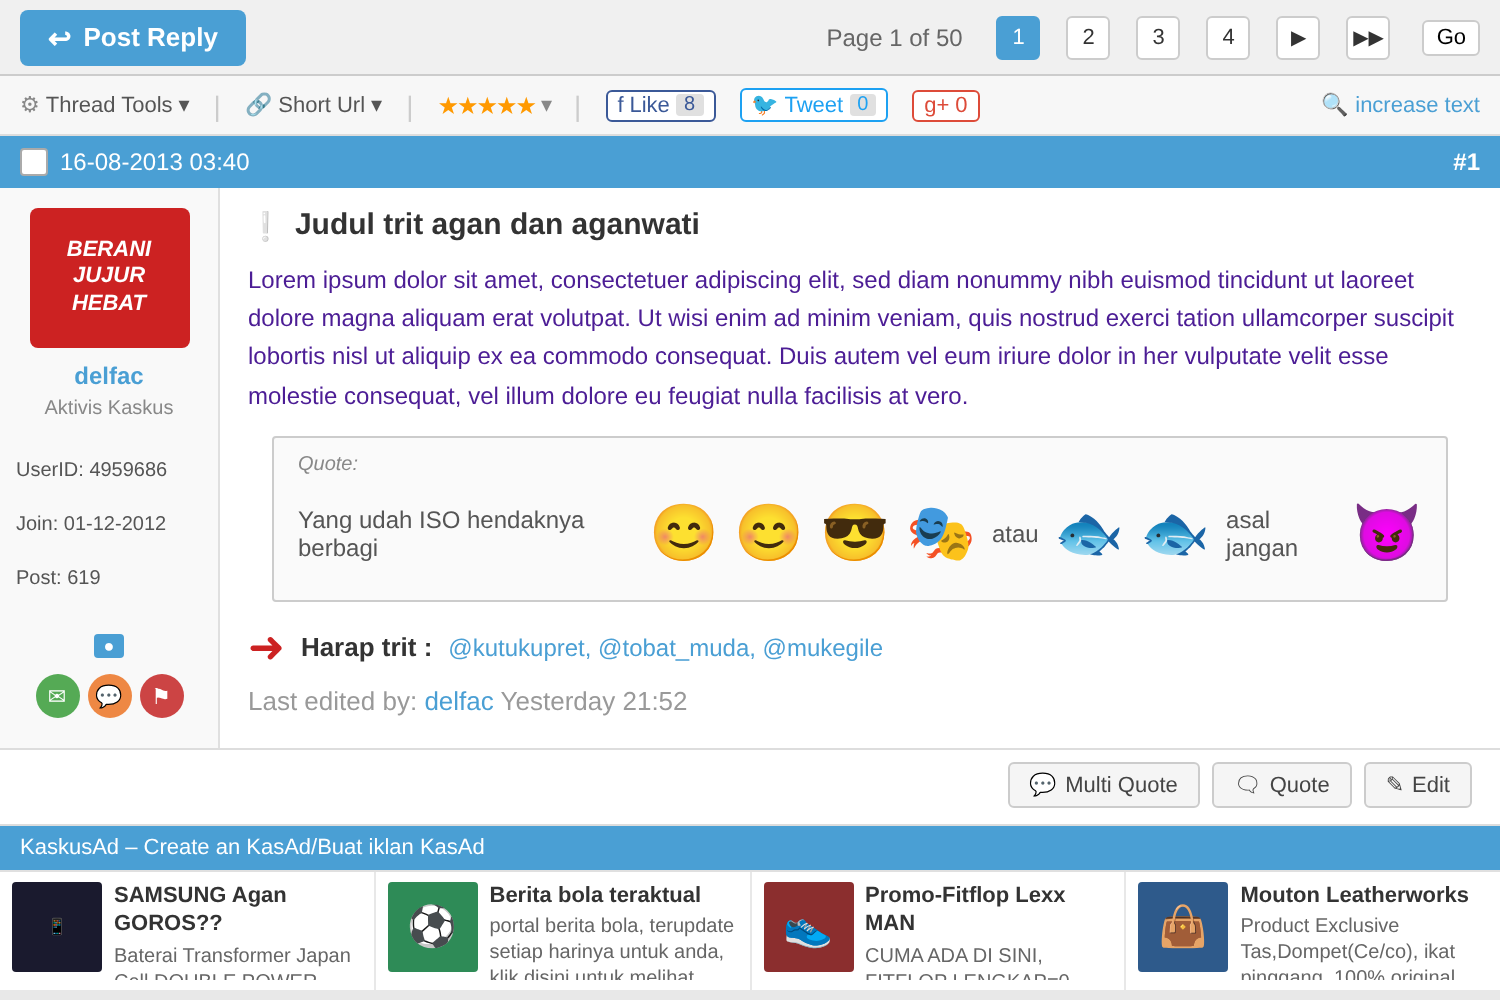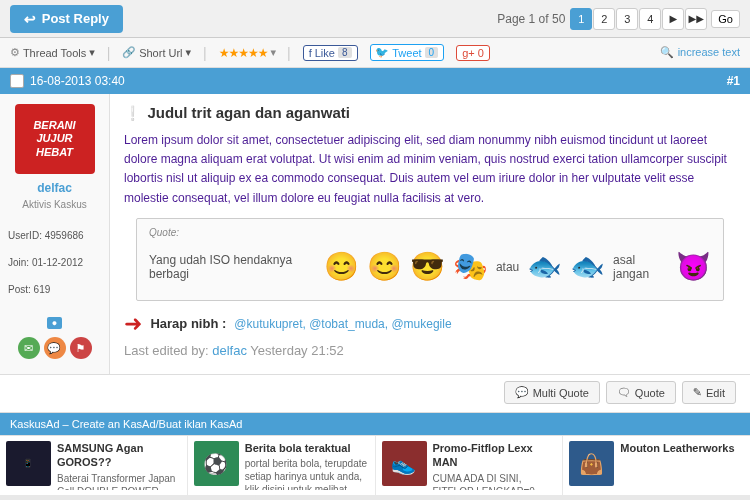--- a/index.html
+++ b/index.html
@@ -26,21 +26,21 @@
       cursor: pointer;
       display: flex;
       align-items: center;
       gap: 6px;
     }
     .post-reply-btn .arrow-icon { font-size: 14px; }
 
     .pagination {
       display: flex;
       align-items: center;
-      gap: 1px;
+      gap: 13px;
       font-size: 12px;
     }
     .pagination span { color: #666; margin-right: 4px; }
     .page-btn {
       width: 22px; height: 22px;
       border: 1px solid #ccc;
       background: #fff;
       border-radius: 3px;
       cursor: pointer;
       display: flex; align-items: center; justify-content: center;
@@ -402,21 +402,21 @@
         <span class="quote-text">atau</span>
         <span class="emoji">🐟</span>
         <span class="emoji">🐟</span>
         <span class="quote-text">asal jangan</span>
         <span class="emoji">😈</span>
       </div>
     </div>
 
     <div class="harap-section">
       <span class="arrow-red">➜</span>
-      <span class="harap-text">Harap nibh :</span>
+      <span class="harap-text">Harap trit :</span>
       <span class="mention">@kutukupret, @tobat_muda, @mukegile</span>
     </div>
     <div class="last-edited">
       <span>Last edited by:</span>
       <a>delfac</a>
       <span>Yesterday 21:52</span>
     </div>
   </div>
 </div>
 
@@ -466,15 +466,16 @@
       <div class="ad-title">Promo-Fitflop Lexx MAN</div>
       <div class="ad-desc">CUMA ADA DI SINI, FITFLOP LENGKAP=0 08979330089/26BF8E</div>
     </div>
   </div>
   <div class="ad-item">
     <div class="ad-thumb mouton">
       <span style="font-size:20px;">👜</span>
     </div>
     <div class="ad-text">
       <div class="ad-title">Mouton Leatherworks</div>
+      <div class="ad-desc">Product Exclusive Tas,Dompet(Ce/co), ikat pinggang. 100% original</div>
     </div>
   </div>
 </div>
 
 </body></html>

